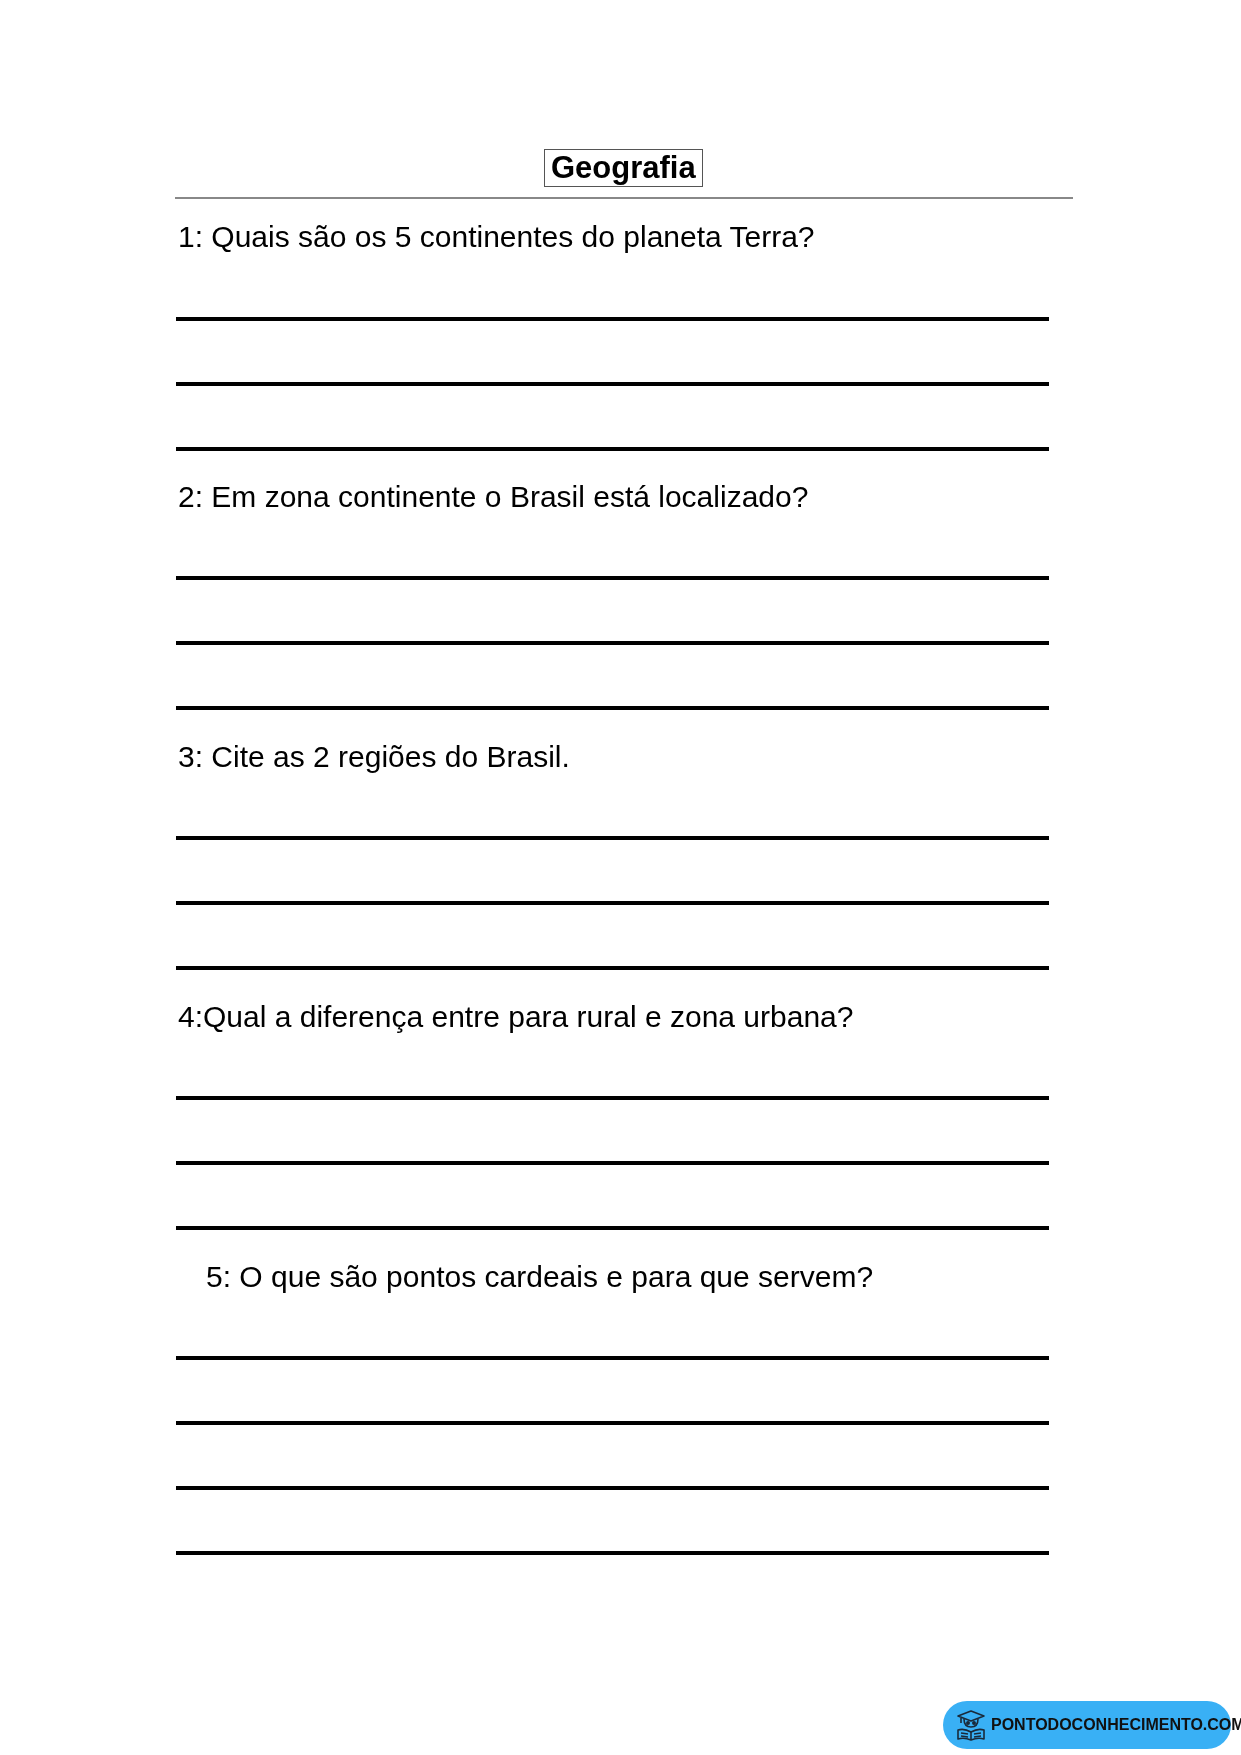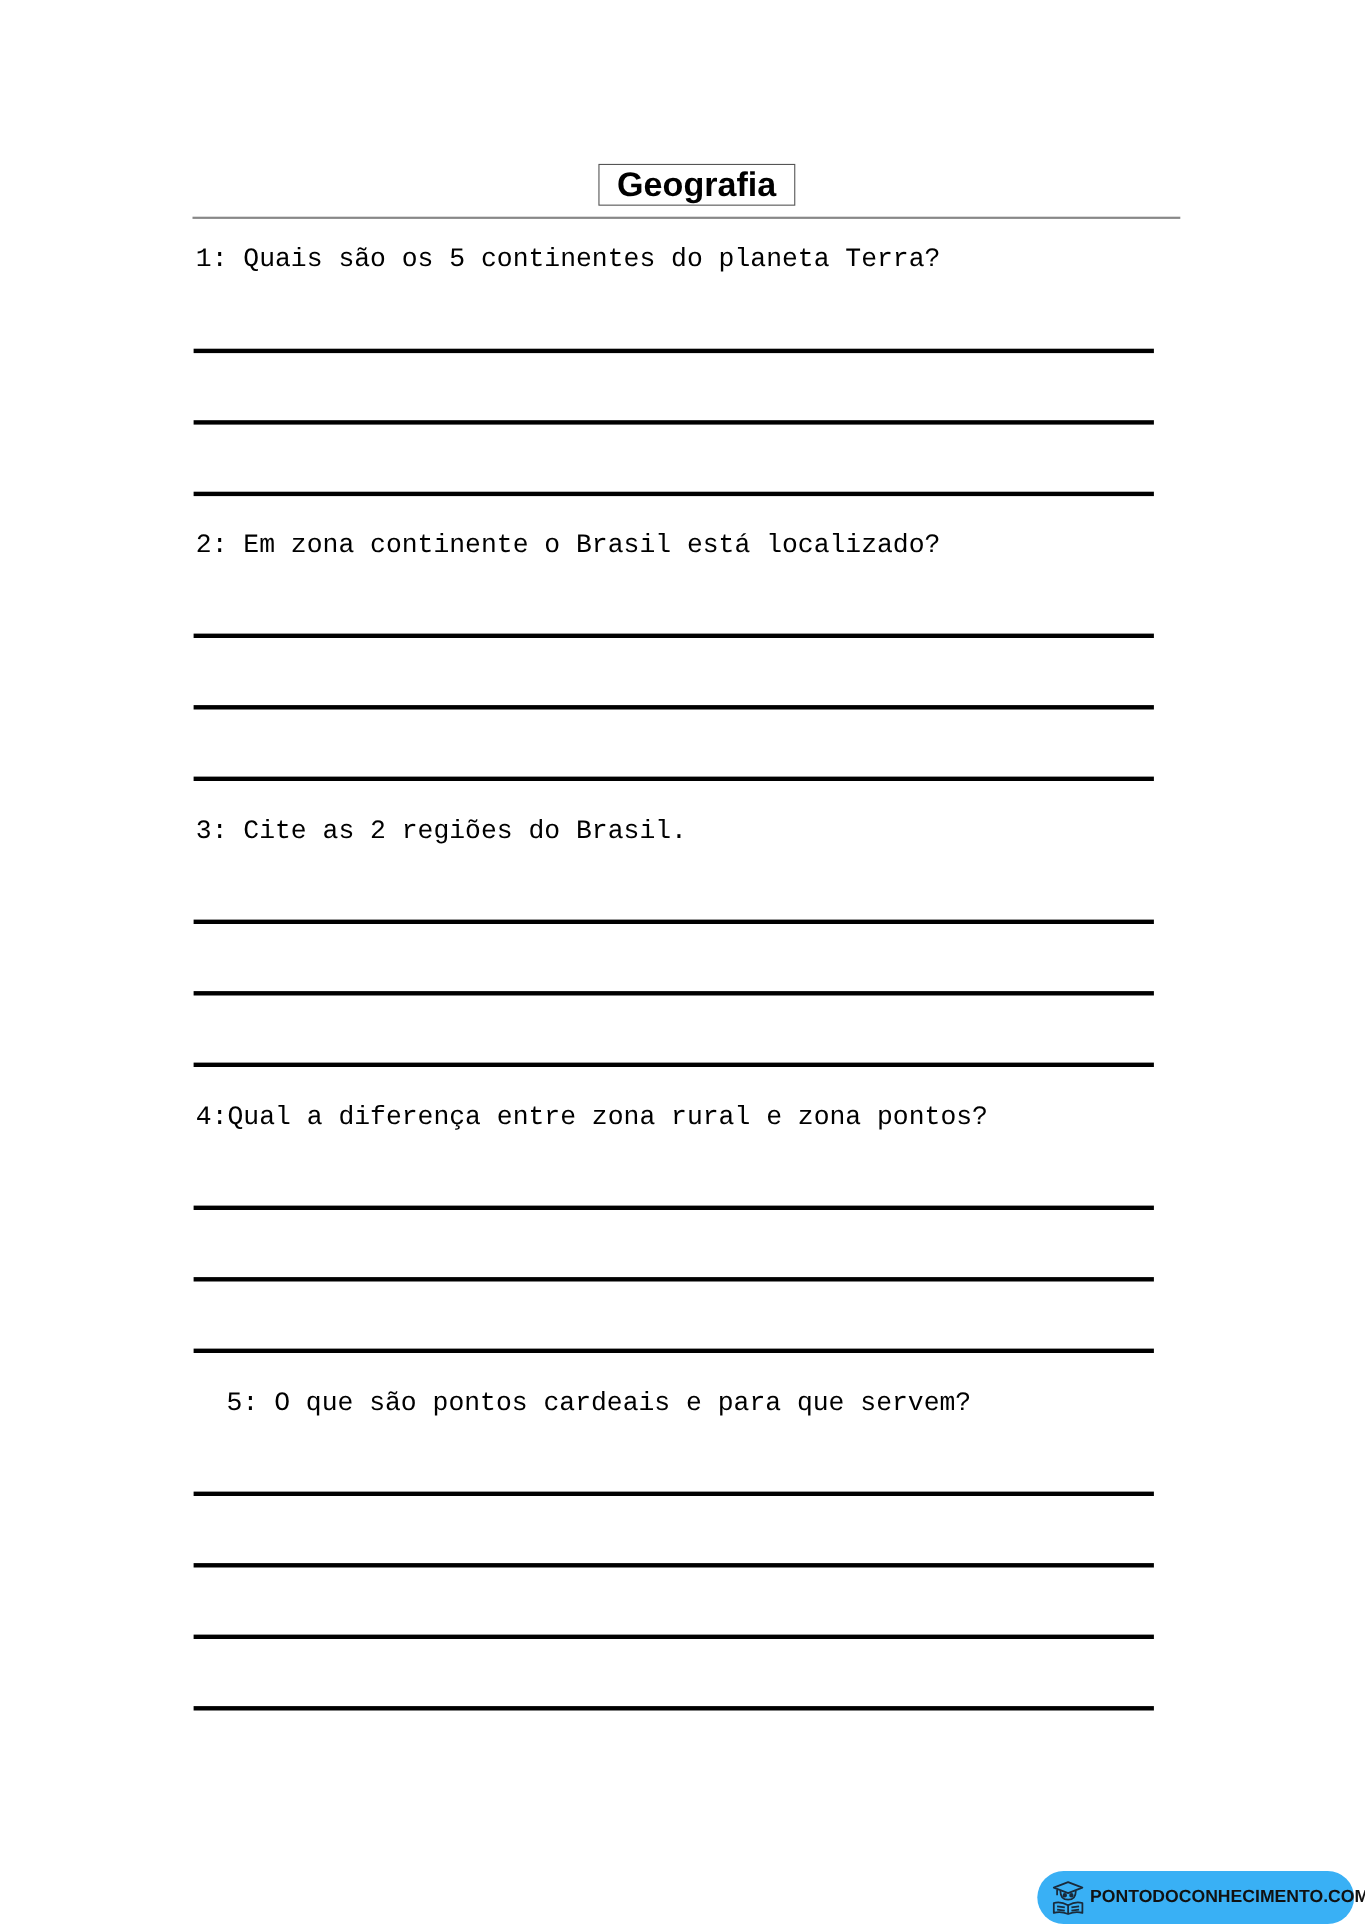--- a/index.html
+++ b/index.html
@@ -1,23 +1,23 @@
 <!DOCTYPE html>
 <html><head>
 <meta charset="utf-8">
 <style>
   html, body { margin: 0; padding: 0; background: #ffffff; }
   body { width: 1241px; height: 1755px; position: relative; overflow: hidden;
          font-family: "Liberation Sans", sans-serif; color: #000; }
   .title-box { position: absolute; left: 544px; top: 149px; height: 38px;
-               border: 1px solid #555; padding: 0 16px; box-sizing: border-box;
+               border: 1px solid #555; padding: 0 6px; box-sizing: border-box;
                font-weight: bold; font-size: 31px; line-height: 36px; white-space: nowrap; }
   .rule { position: absolute; left: 175px; top: 197px; width: 898px; height: 0;
           border-top: 2px solid #888; }
-  .question { position: absolute; left: 178px; font-size: 24px; line-height: 36px; white-space: nowrap; font-family: Liberation Mono, monospace; }
+  .question { position: absolute; left: 178px; font-size: 30px; line-height: 36px; white-space: nowrap; }
   .answer-line { position: absolute; left: 176px; width: 873px; height: 4px; background: #000; }
   .badge { position: absolute; left: 943px; top: 1701px; width: 288px; height: 48px;
            background: #39b0f5; border-radius: 24px; display: flex; align-items: center; }
   .badge-icon { width: 34px; height: 34px; margin-left: 11px; margin-right: 3px; }
   .badge-text { font-size: 16px; font-weight: bold; color: #111; letter-spacing: 0px; }
 </style>
 </head>
 <body>
 
 <div class="title-box">Geografia</div>
@@ -31,21 +31,21 @@
 <div class="question" style="top:479px;">2: Em zona continente o Brasil está localizado?</div>
 <div class="answer-line" style="top:576px;"></div>
 <div class="answer-line" style="top:641px;"></div>
 <div class="answer-line" style="top:706px;"></div>
 
 <div class="question" style="top:739px;">3: Cite as 2 regiões do Brasil.</div>
 <div class="answer-line" style="top:836px;"></div>
 <div class="answer-line" style="top:901px;"></div>
 <div class="answer-line" style="top:966px;"></div>
 
-<div class="question" style="top:999px;">4:Qual a diferença entre zona rural e zona pontos?</div>
+<div class="question" style="top:999px;">4:Qual a diferença entre para rural e zona urbana?</div>
 <div class="answer-line" style="top:1096px;"></div>
 <div class="answer-line" style="top:1161px;"></div>
 <div class="answer-line" style="top:1226px;"></div>
 
 <div class="question" style="top:1259px;margin-left:28px;">5: O que são pontos cardeais e para que servem?</div>
 <div class="answer-line" style="top:1356px;"></div>
 <div class="answer-line" style="top:1421px;"></div>
 <div class="answer-line" style="top:1486px;"></div>
 <div class="answer-line" style="top:1551px;"></div>
 

